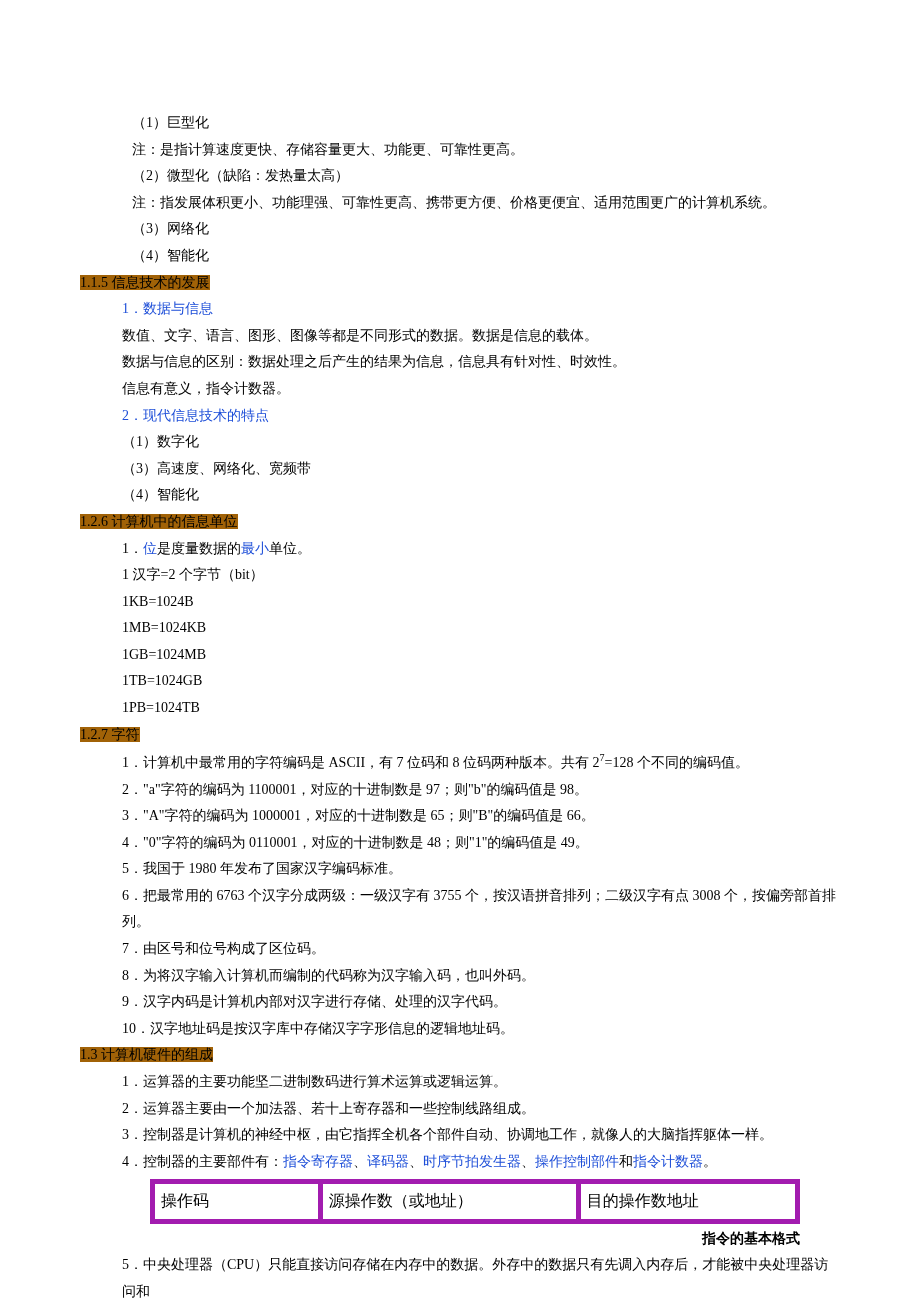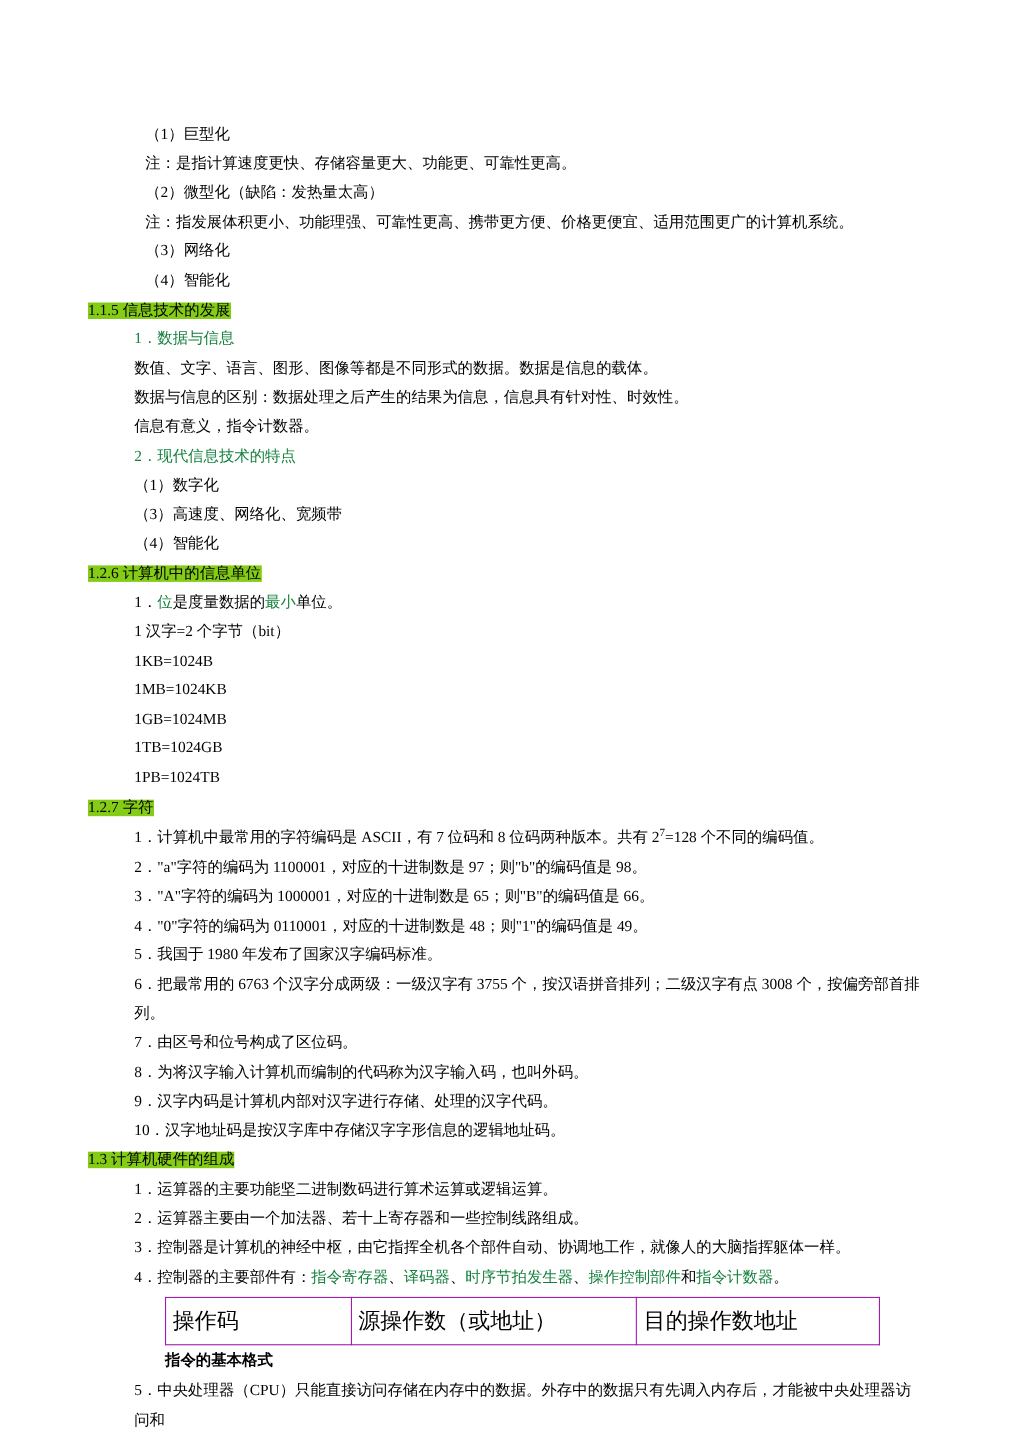--- a/index.html
+++ b/index.html
@@ -12,40 +12,40 @@
     color: #000;
     line-height: 1.9;
   }
   .page {
     padding: 110px 80px 60px 80px;
   }
   .indent1 { margin-left: 52px; }
   .indent2 { margin-left: 42px; }
   .section-head {
     display: inline;
-    background: #84cc16;
+    background: #a16207;
   }
-  .red { color: #15803d; }
+  .red { color: #1d4ed8; }
   sup { font-size: 10px; }
   .table-wrap {
     margin-left: 70px;
     margin-right: 40px;
     margin-top: 4px;
   }
   table.fmt {
     width: 100%;
     border-collapse: collapse;
   }
   table.fmt td {
-    border: 1px solid #a21caf;
+    border: 5px solid #a21caf;
     padding: 2px 6px;
-    font-size: 20px;
+    font-size: 16px;
   }
   .caption {
-    text-align: left;
+    text-align: right;
     font-weight: bold;
     margin-top: 2px;
   }
   .line { display: block; }
 </style>
 </head>
 <body>
 
 <div class="page">
 

